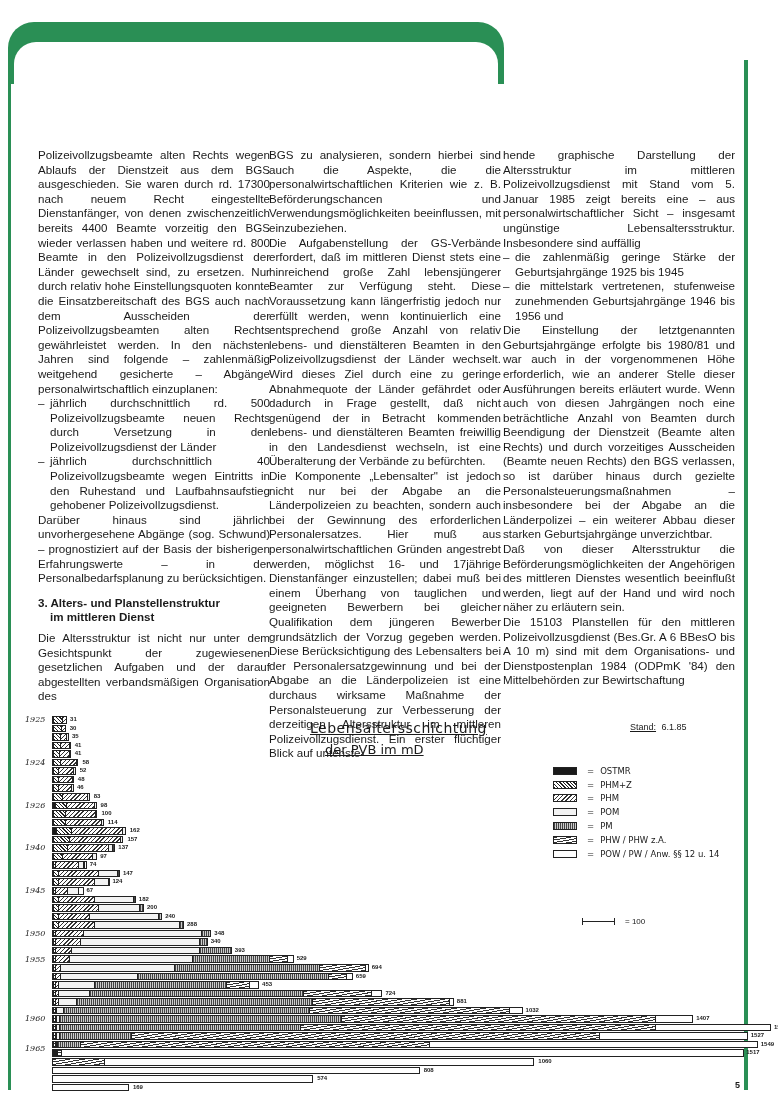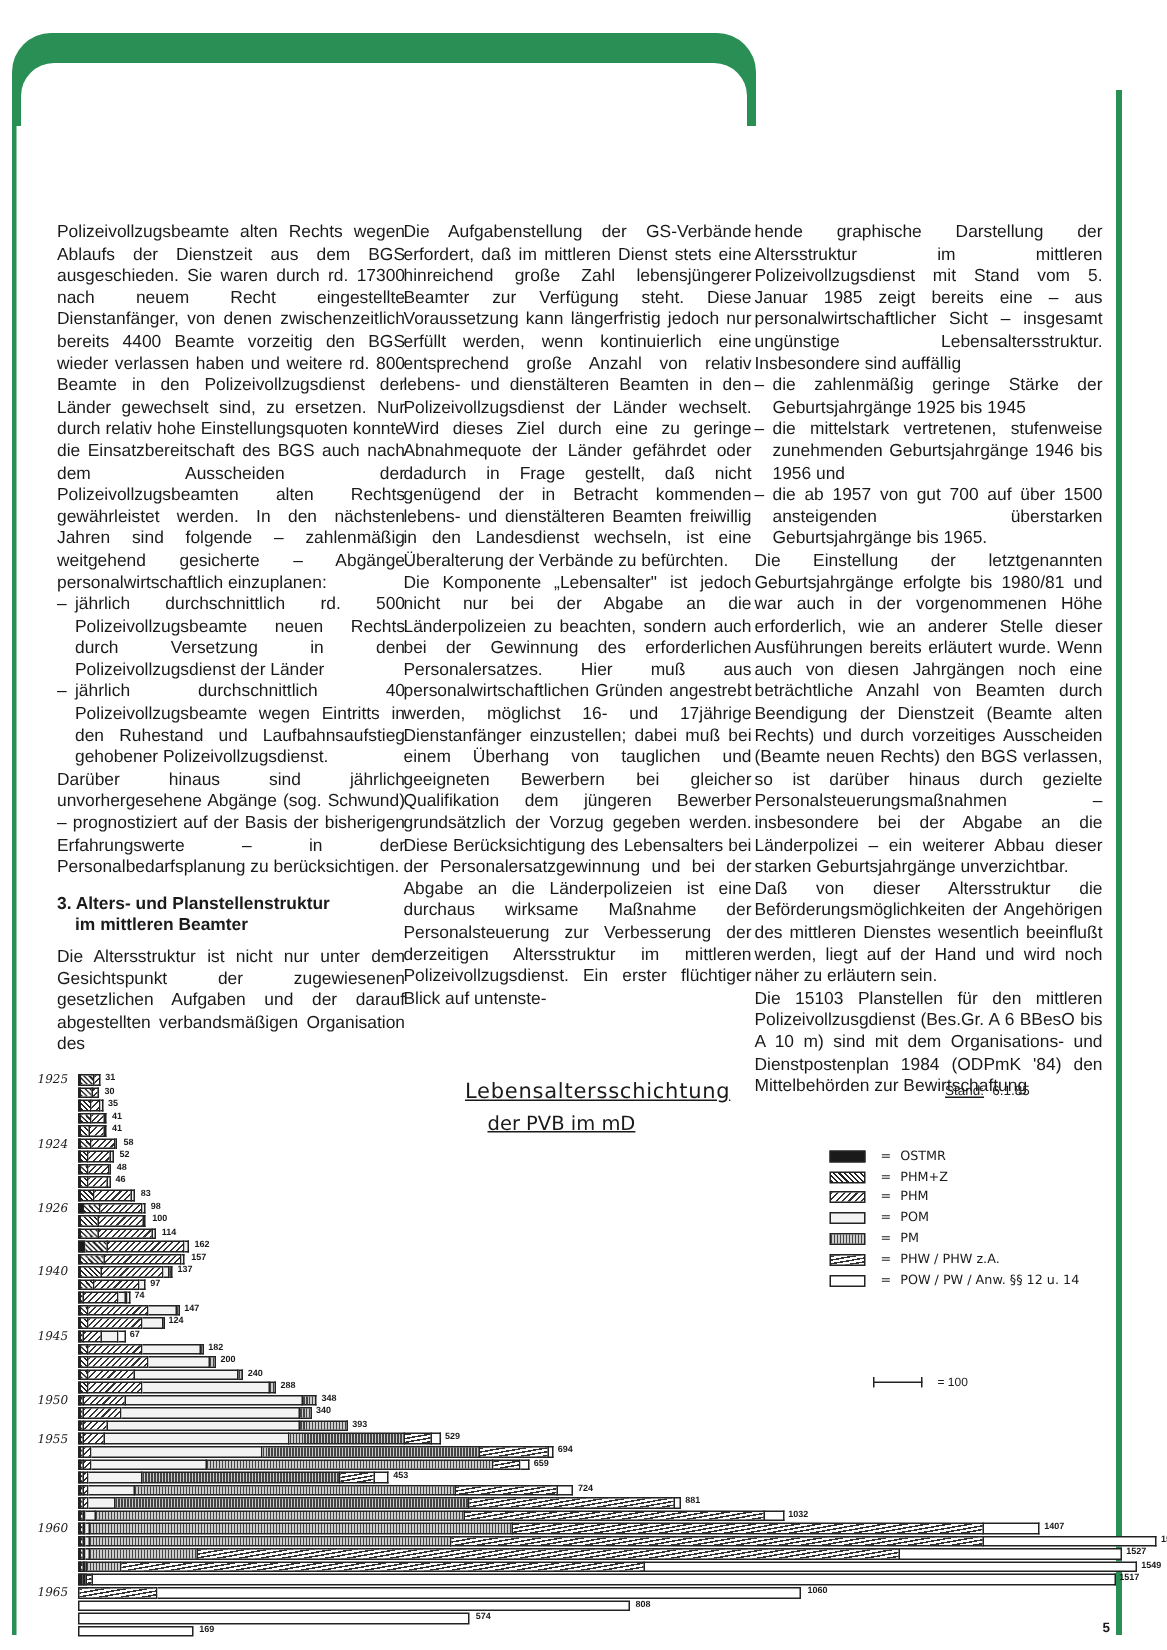--- a/index.html
+++ b/index.html
@@ -57,36 +57,36 @@
 
   <div class="col c1">
     <p>Polizeivollzugsbeamte alten Rechts wegen Ablaufs der Dienstzeit aus dem BGS ausgeschieden. Sie waren durch rd. 17300 nach neuem Recht eingestellte Dienstanfänger, von denen zwischenzeitlich bereits 4400 Beamte vorzeitig den BGS wieder verlassen haben und weitere rd. 800 Beamte in den Polizeivollzugsdienst der Länder gewechselt sind, zu ersetzen. Nur durch relativ hohe Einstellungsquoten konnte die Einsatzbereitschaft des BGS auch nach dem Ausscheiden der Polizeivollzugsbeamten alten Rechts gewährleistet werden. In den nächsten Jahren sind folgende – zahlenmäßig weitgehend gesicherte – Abgänge personalwirtschaftlich einzuplanen:</p>
     <ul>
       <li>jährlich durchschnittlich rd. 500 Polizeivollzugsbeamte neuen Rechts durch Versetzung in den Polizeivollzugsdienst der Länder</li>
       <li>jährlich durchschnittlich 40 Polizeivollzugsbeamte wegen Eintritts in den Ruhestand und Laufbahnsaufstieg gehobener Polizeivollzugsdienst.</li>
     </ul>
     <p>Darüber hinaus sind jährlich unvorhergesehene Abgänge (sog. Schwund) – prognostiziert auf der Basis der bisherigen Erfahrungswerte – in der Personalbedarfsplanung zu berücksichtigen.</p>
     <h3>
       <span>3. Alters- und Planstellenstruktur</span>
-      <span class="l2">im mittleren Beamter</span>
+      <span class="l2">im mittleren Dienst</span>
     </h3>
     <p>Die Altersstruktur ist nicht nur unter dem Gesichtspunkt der zugewiesenen gesetzlichen Aufgaben und der darauf abgestellten verbandsmäßigen Organisation des</p>
   </div>
 
   <div class="col c2">
+    <p>BGS zu analysieren, sondern hierbei sind auch die Aspekte, die die personalwirtschaftlichen Kriterien wie z. B. Beförderungschancen und Verwendungsmöglichkeiten beeinflussen, mit einzubeziehen.</p>
     <p>Die Aufgabenstellung der GS-Verbände erfordert, daß im mittleren Dienst stets eine hinreichend große Zahl lebensjüngerer Beamter zur Verfügung steht. Diese Voraussetzung kann längerfristig jedoch nur erfüllt werden, wenn kontinuierlich eine entsprechend große Anzahl von relativ lebens- und dienstälteren Beamten in den Polizeivollzugsdienst der Länder wechselt. Wird dieses Ziel durch eine zu geringe Abnahmequote der Länder gefährdet oder dadurch in Frage gestellt, daß nicht genügend der in Betracht kommenden lebens- und dienstälteren Beamten freiwillig in den Landesdienst wechseln, ist eine Überalterung der Verbände zu befürchten.</p>
     <p>Die Komponente „Lebensalter" ist jedoch nicht nur bei der Abgabe an die Länderpolizeien zu beachten, sondern auch bei der Gewinnung des erforderlichen Personalersatzes. Hier muß aus personalwirtschaftlichen Gründen angestrebt werden, möglichst 16- und 17jährige Dienstanfänger einzustellen; dabei muß bei einem Überhang von tauglichen und geeigneten Bewerbern bei gleicher Qualifikation dem jüngeren Bewerber grundsätzlich der Vorzug gegeben werden. Diese Berücksichtigung des Lebensalters bei der Personalersatzgewinnung und bei der Abgabe an die Länderpolizeien ist eine durchaus wirksame Maßnahme der Personalsteuerung zur Verbesserung der derzeitigen Altersstruktur im mittleren Polizeivollzugsdienst. Ein erster flüchtiger Blick auf untenste-</p>
   </div>
 
   <div class="col c3">
     <p>hende graphische Darstellung der Altersstruktur im mittleren Polizeivollzugsdienst mit Stand vom 5. Januar 1985 zeigt bereits eine – aus personalwirtschaftlicher Sicht – insgesamt ungünstige Lebensaltersstruktur. Insbesondere sind auffällig</p>
     <ul>
       <li>die zahlenmäßig geringe Stärke der Geburtsjahrgänge 1925 bis 1945</li>
       <li>die mittelstark vertretenen, stufenweise zunehmenden Geburtsjahrgänge 1946 bis 1956 und</li>
-      <li>die ab 1957 von gut 700 auf über 1500 ansteigenden überstarken Geburtsjahrgänge bis 1965.</li>
     </ul>
     <p>Die Einstellung der letztgenannten Geburtsjahrgänge erfolgte bis 1980/81 und war auch in der vorgenommenen Höhe erforderlich, wie an anderer Stelle dieser Ausführungen bereits erläutert wurde. Wenn auch von diesen Jahrgängen noch eine beträchtliche Anzahl von Beamten durch Beendigung der Dienstzeit (Beamte alten Rechts) und durch vorzeitiges Ausscheiden (Beamte neuen Rechts) den BGS verlassen, so ist darüber hinaus durch gezielte Personalsteuerungsmaßnahmen – insbesondere bei der Abgabe an die Länderpolizei – ein weiterer Abbau dieser starken Geburtsjahrgänge unverzichtbar.</p>
     <p>Daß von dieser Altersstruktur die Beförderungsmöglichkeiten der Angehörigen des mittleren Dienstes wesentlich beeinflußt werden, liegt auf der Hand und wird noch näher zu erläutern sein.</p>
     <p>Die 15103 Planstellen für den mittleren Polizeivollzusgdienst (Bes.Gr. A 6 BBesO bis A 10 m) sind mit dem Organisations- und Dienstpostenplan 1984 (ODPmK '84) den Mittelbehörden zur Bewirtschaftung</p>
   </div>
 
   <div class="chart">
     <div class="chart-title">Lebensaltersschichtung</div>
     <div class="chart-subtitle">der PVB im mD</div>
     <div class="stand">
@@ -441,21 +441,21 @@
       </div>
     <div id="ylabels">
         <div class="ylabel" style="top: 3px;">1925</div>
         <div class="ylabel" style="top: 45.75px;">1924</div>
         <div class="ylabel" style="top: 88.5px;">1926</div>
         <div class="ylabel" style="top: 131.25px;">1940</div>
         <div class="ylabel" style="top: 174px;">1945</div>
         <div class="ylabel" style="top: 216.75px;">1950</div>
         <div class="ylabel" style="top: 243px;">1955</div>
         <div class="ylabel" style="top: 302.25px;">1960</div>
-        <div class="ylabel" style="top: 345px;">1965</div>
+        <div class="ylabel" style="top: 332px;">1965</div>
       </div>
     <div class="legend" id="legend">
         <div class="legend-item">
           <div class="legend-swatch pat-ostmr"></div>
           <span class="legend-eq">=</span>
           <span>OSTMR</span>
         </div>
         <div class="legend-item">
           <div class="legend-swatch pat-phmz"></div>
           <span class="legend-eq">=</span>

